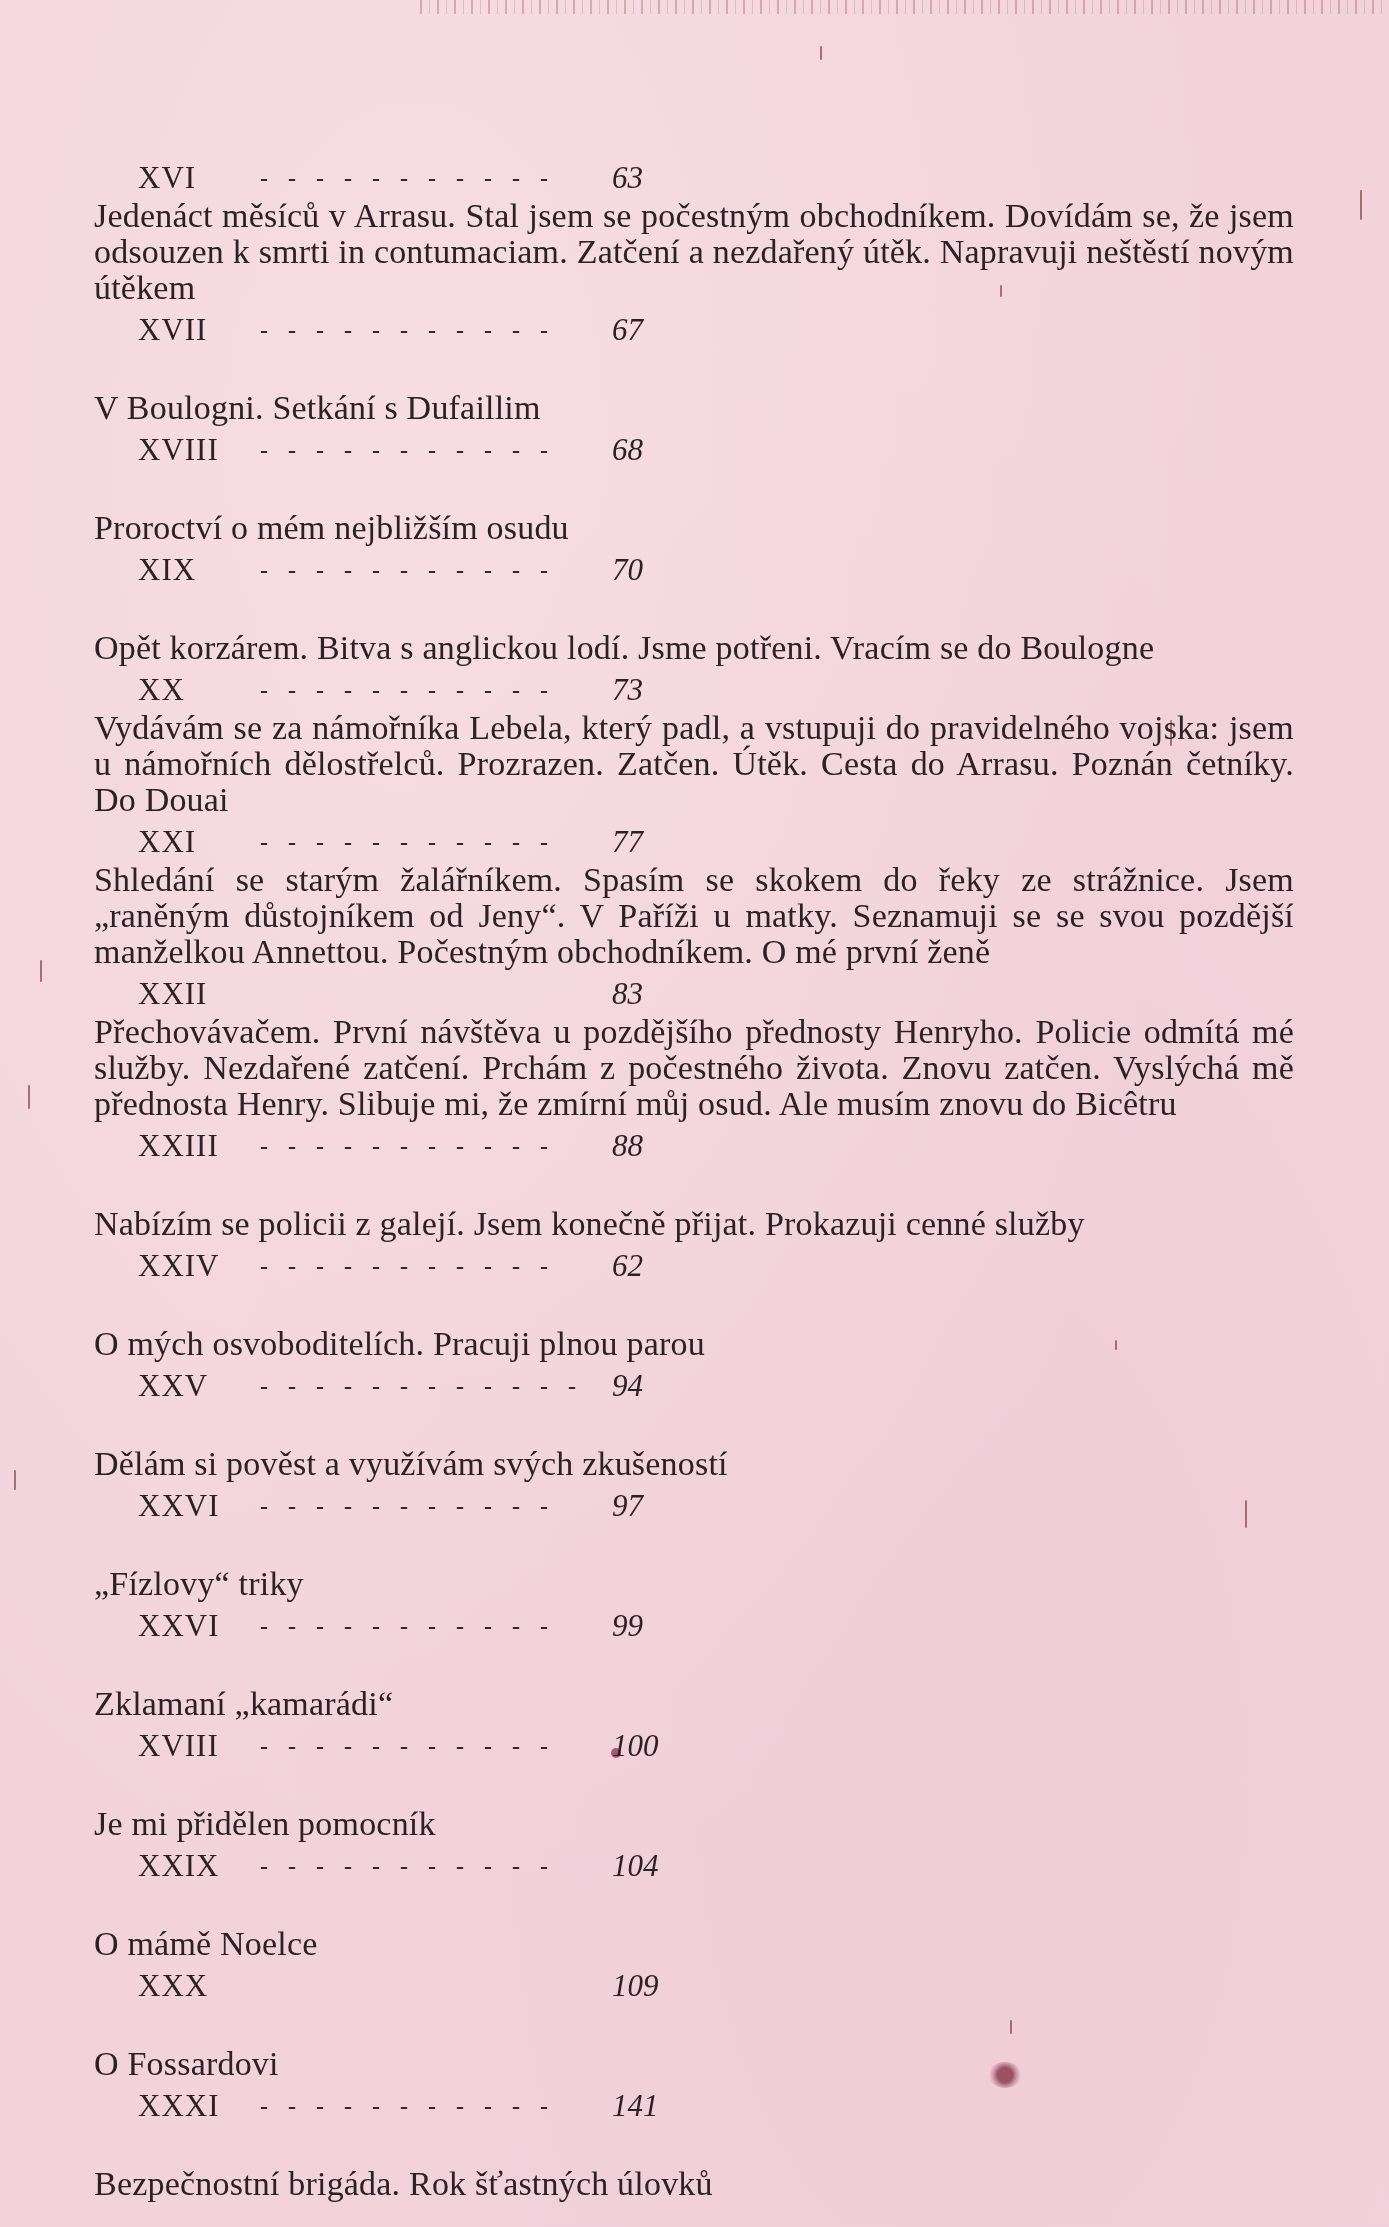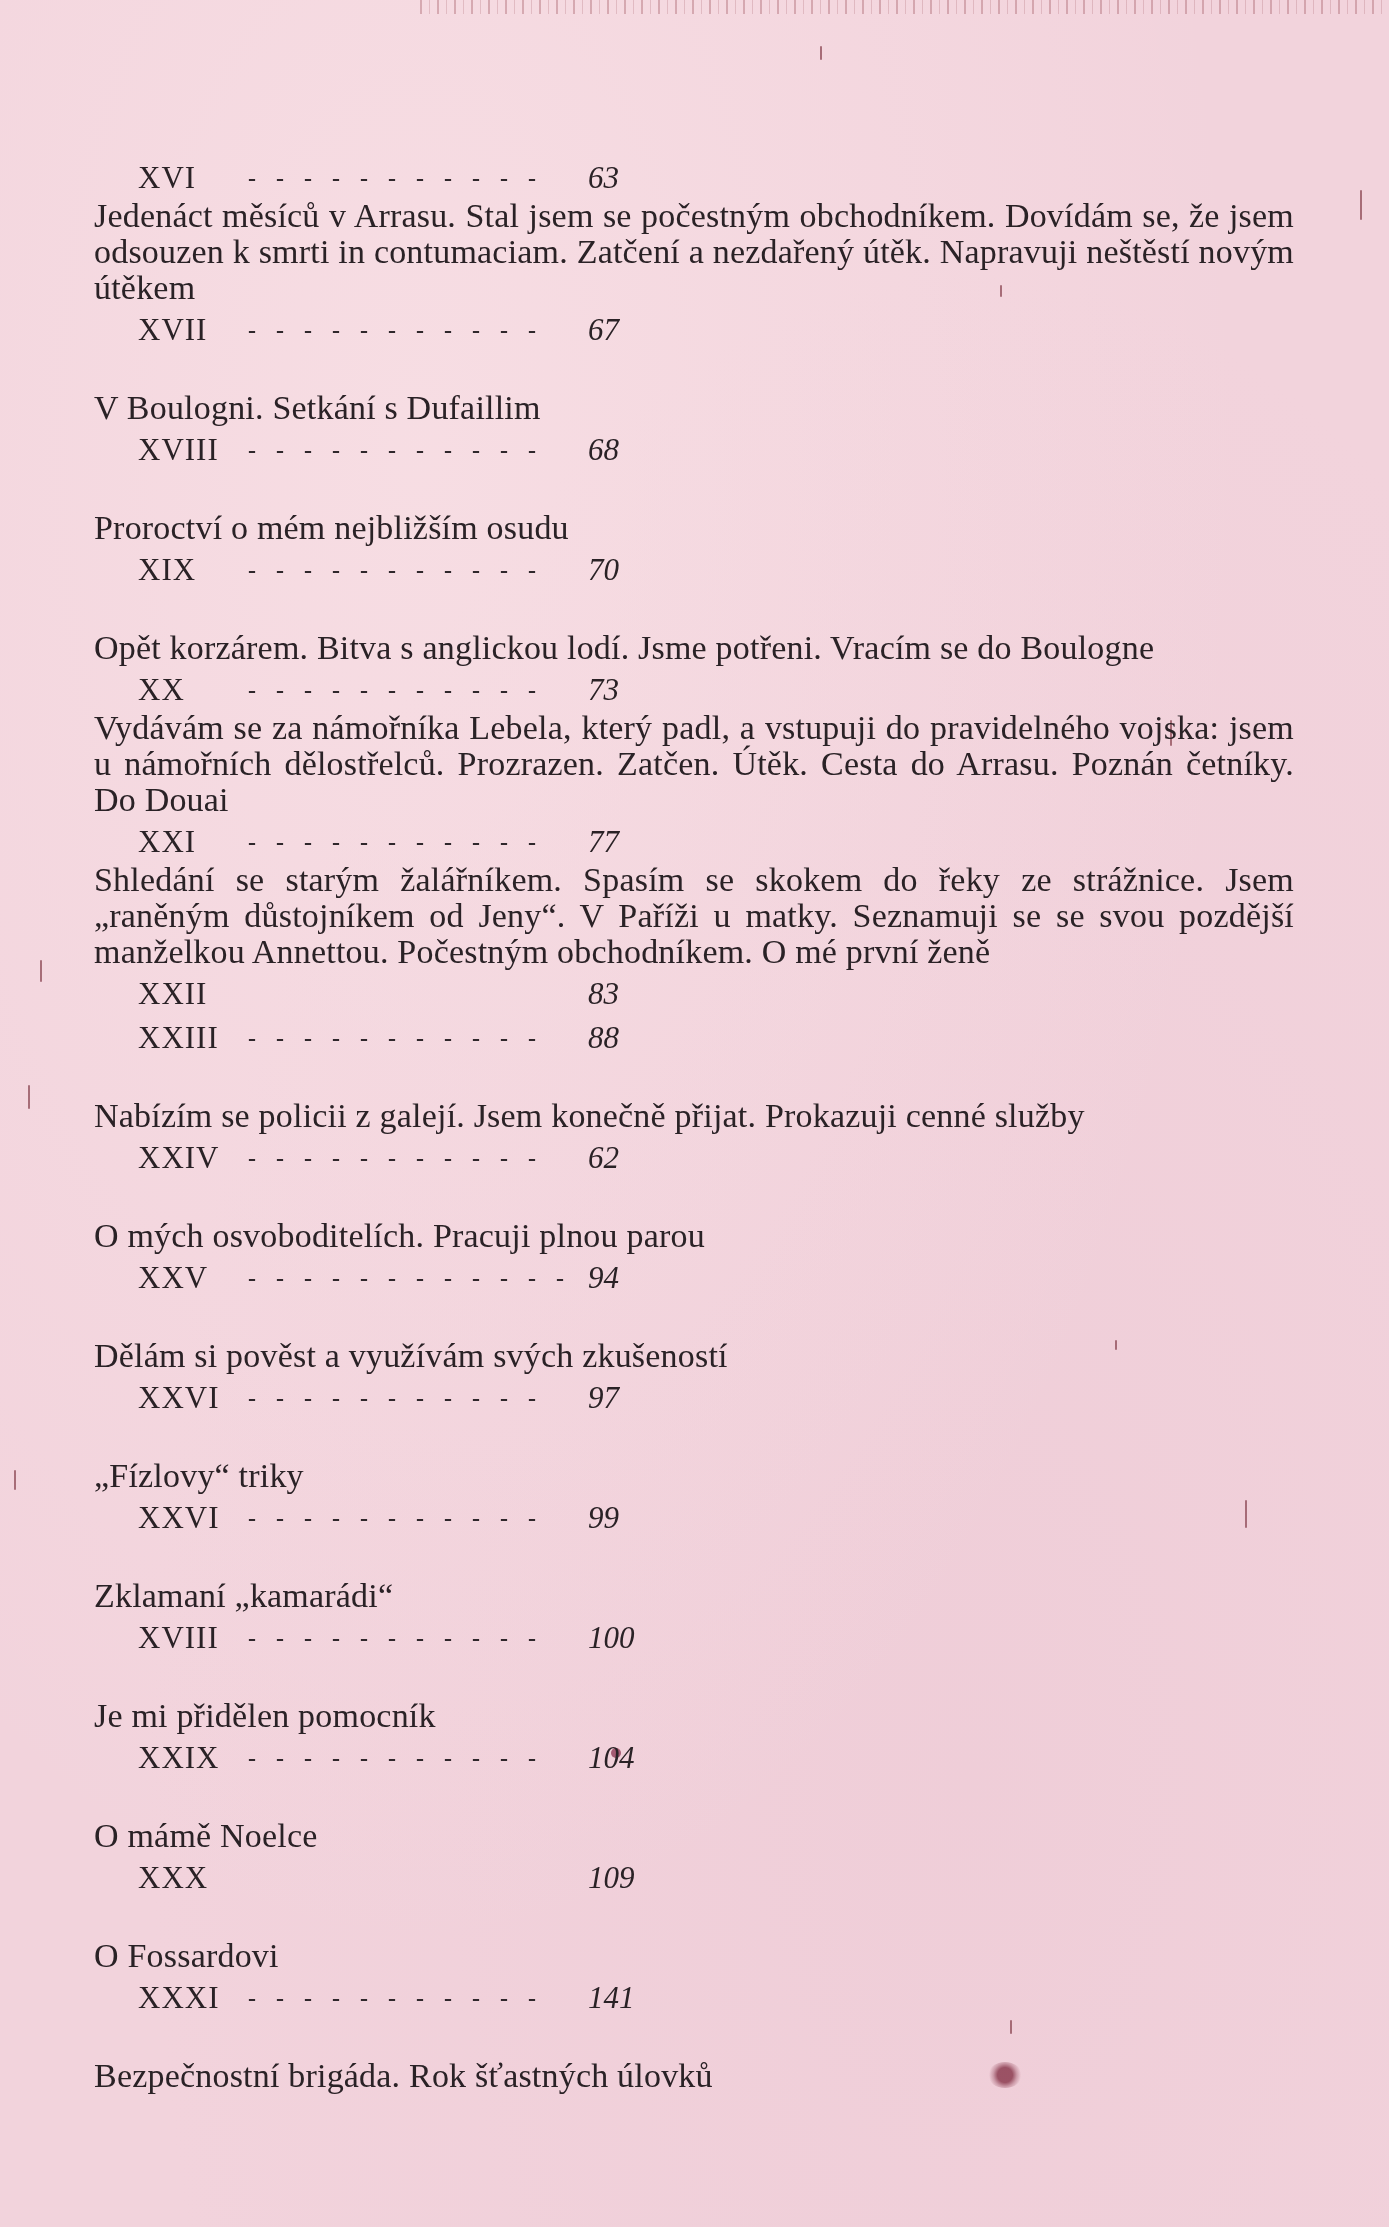--- a/index.html
+++ b/index.html
@@ -61,20 +61,21 @@
     .entry {
       margin-bottom: 4px;
     }
     .chapter-line {
       display: flex;
       align-items: center;
       font-size: 31px;
       line-height: 40px;
       height: 40px;
       padding-left: 44px;
+      gap: 12px;
     }
     .chapter-num {
       display: inline-block;
       width: 110px;
       letter-spacing: 1px;
     }
     .leader {
       display: inline-block;
       width: 330px;
       letter-spacing: 7px;
@@ -173,20 +174,21 @@
     </div>
     <div class="desc">Shledání se starým žalářníkem. Spasím se skokem do řeky ze strážnice. Jsem „raněným důstojníkem od Jeny“. V Paříži u matky. Seznamuji se se svou pozdější manželkou Annettou. Počestným obchodníkem. O mé první ženě</div>
   </div>
 
   <div class="entry">
     <div class="chapter-line">
       <span class="chapter-num">XXII</span>
       <span class="leader"></span>
       <span class="page-num">83</span>
     </div>
+    <div class="desc">Přechovávačem. První návštěva u pozdějšího přednosty Henryho. Policie odmítá mé služby. Nezdařené zatčení. Prchám z počestného života. Znovu zatčen. Vyslýchá mě přednosta Henry. Slibuje mi, že zmírní můj osud. Ale musím znovu do Bicêtru</div>
   </div>
 
   <div class="entry">
     <div class="chapter-line">
       <span class="chapter-num">XXIII</span>
       <span class="leader">- - - - - - - - - - -</span>
       <span class="page-num">88</span>
     </div>
     <div class="desc short">Nabízím se policii z galejí. Jsem konečně přijat. Prokazuji cenné služby</div>
   </div>

